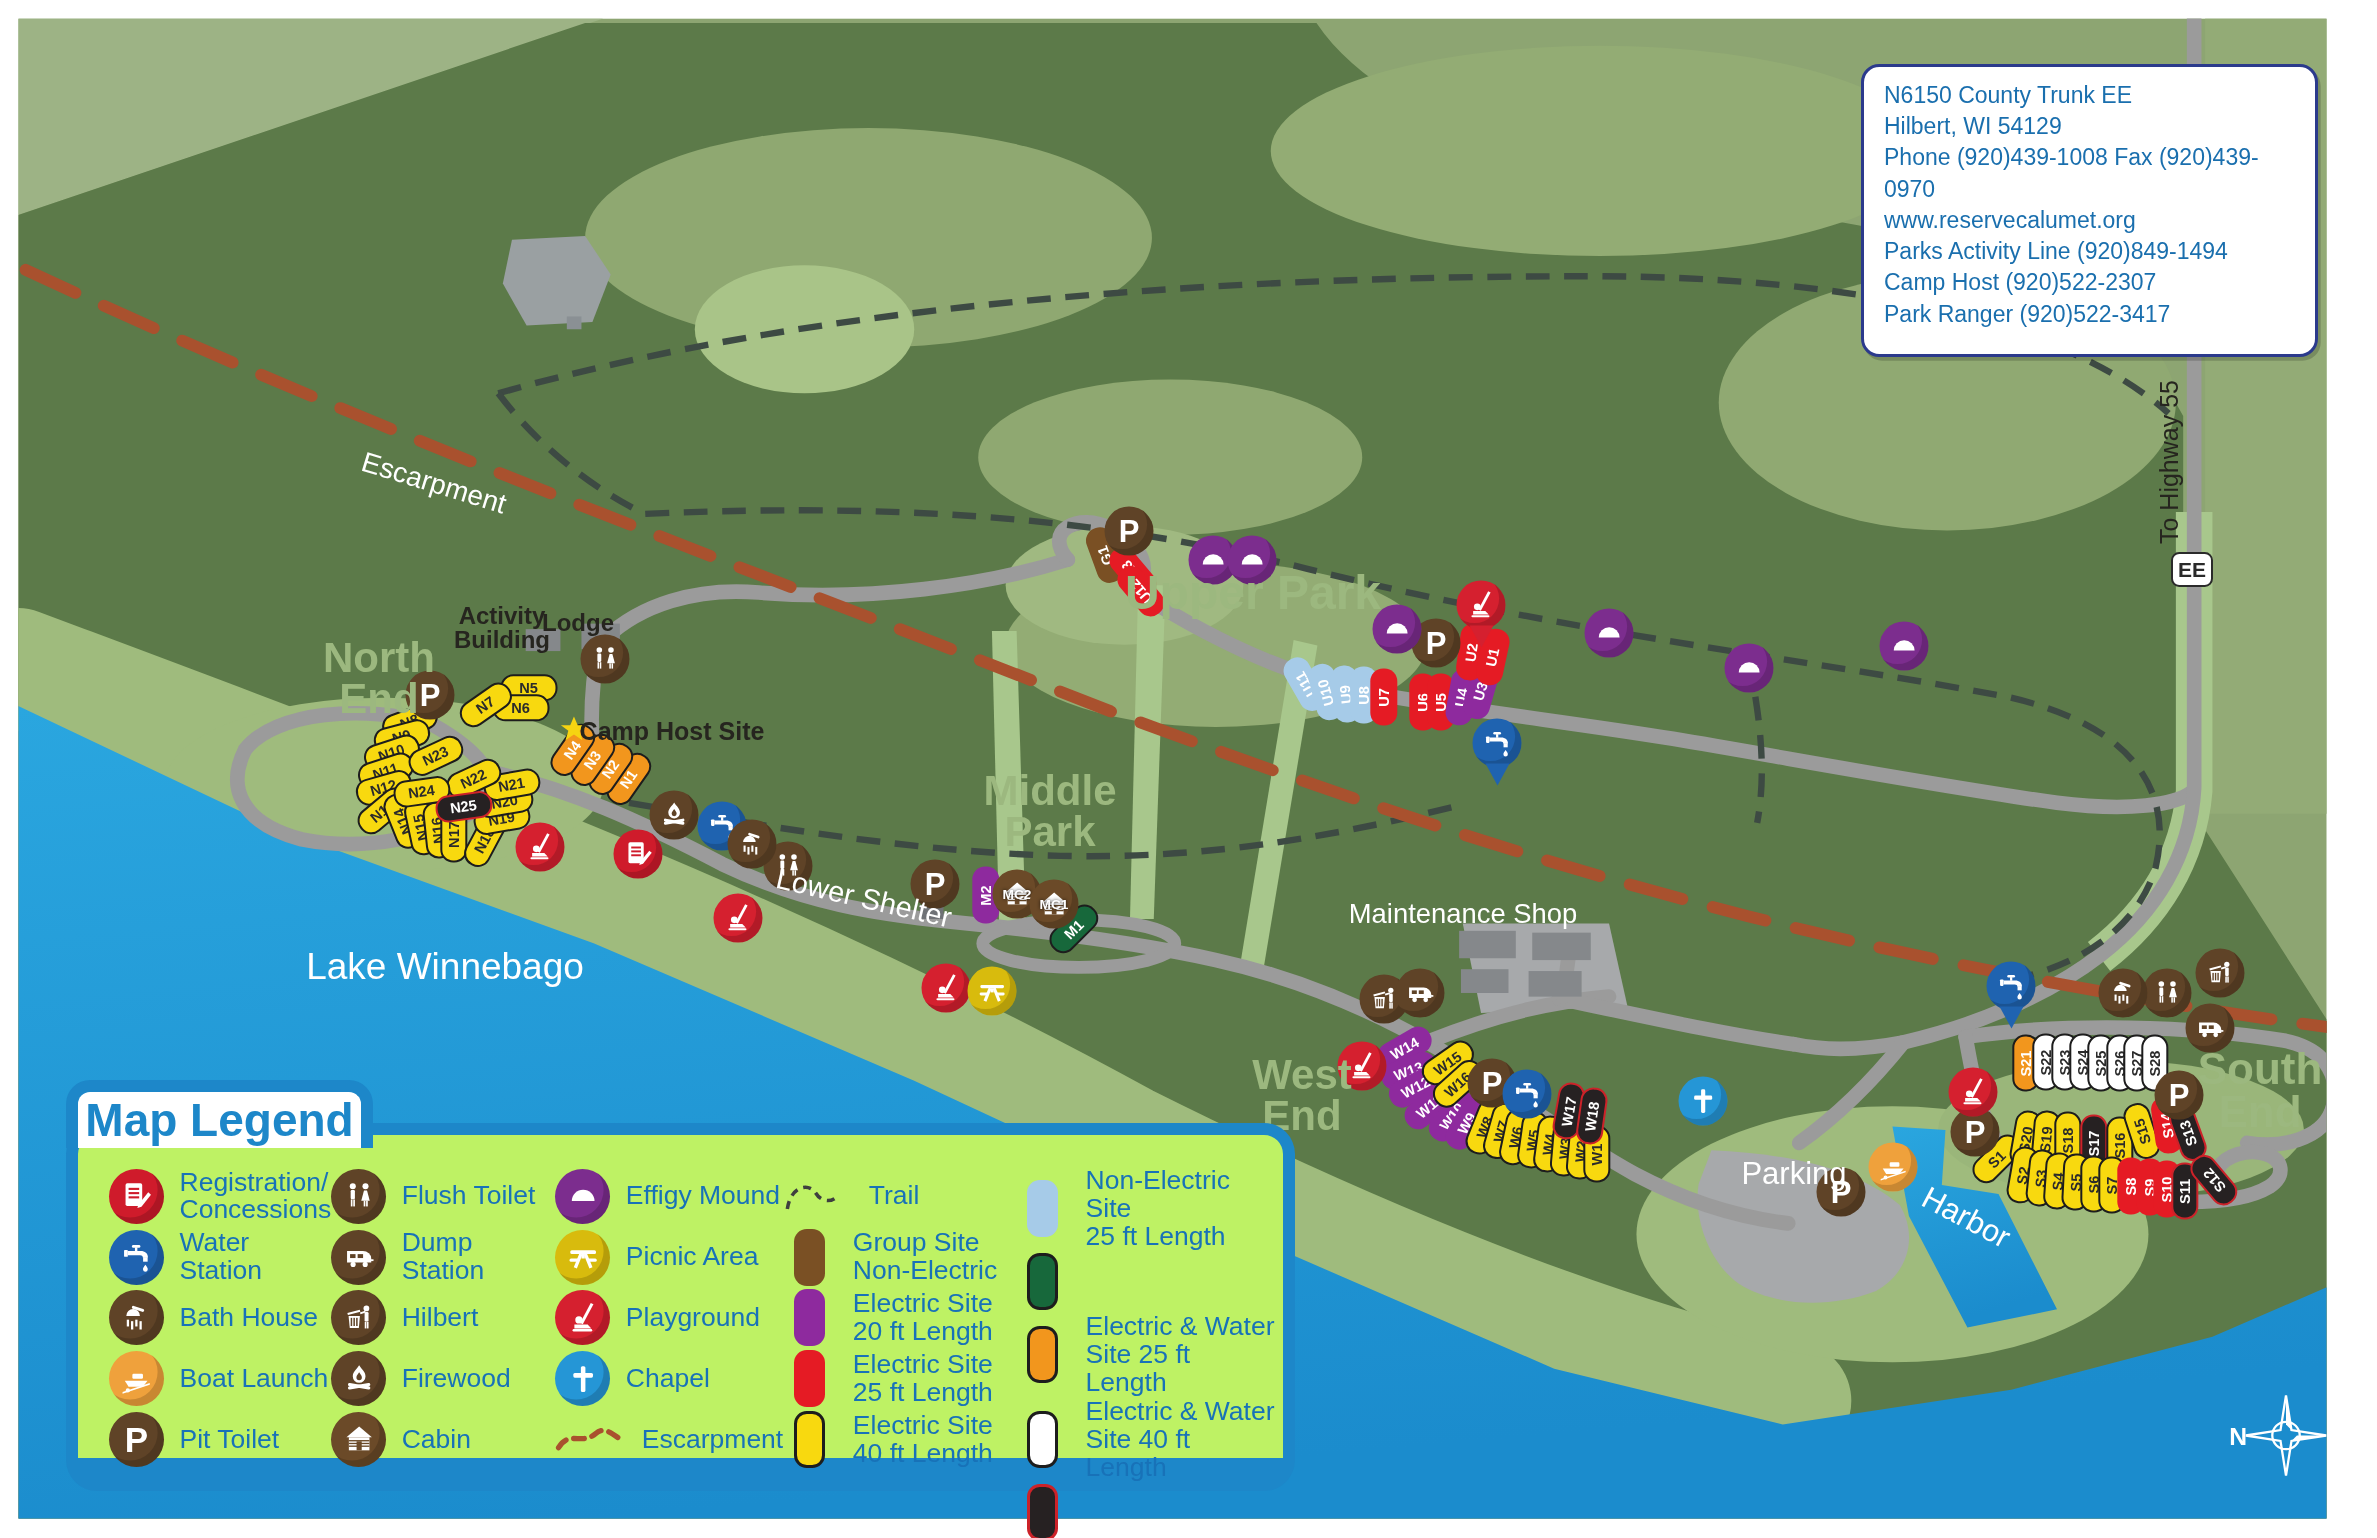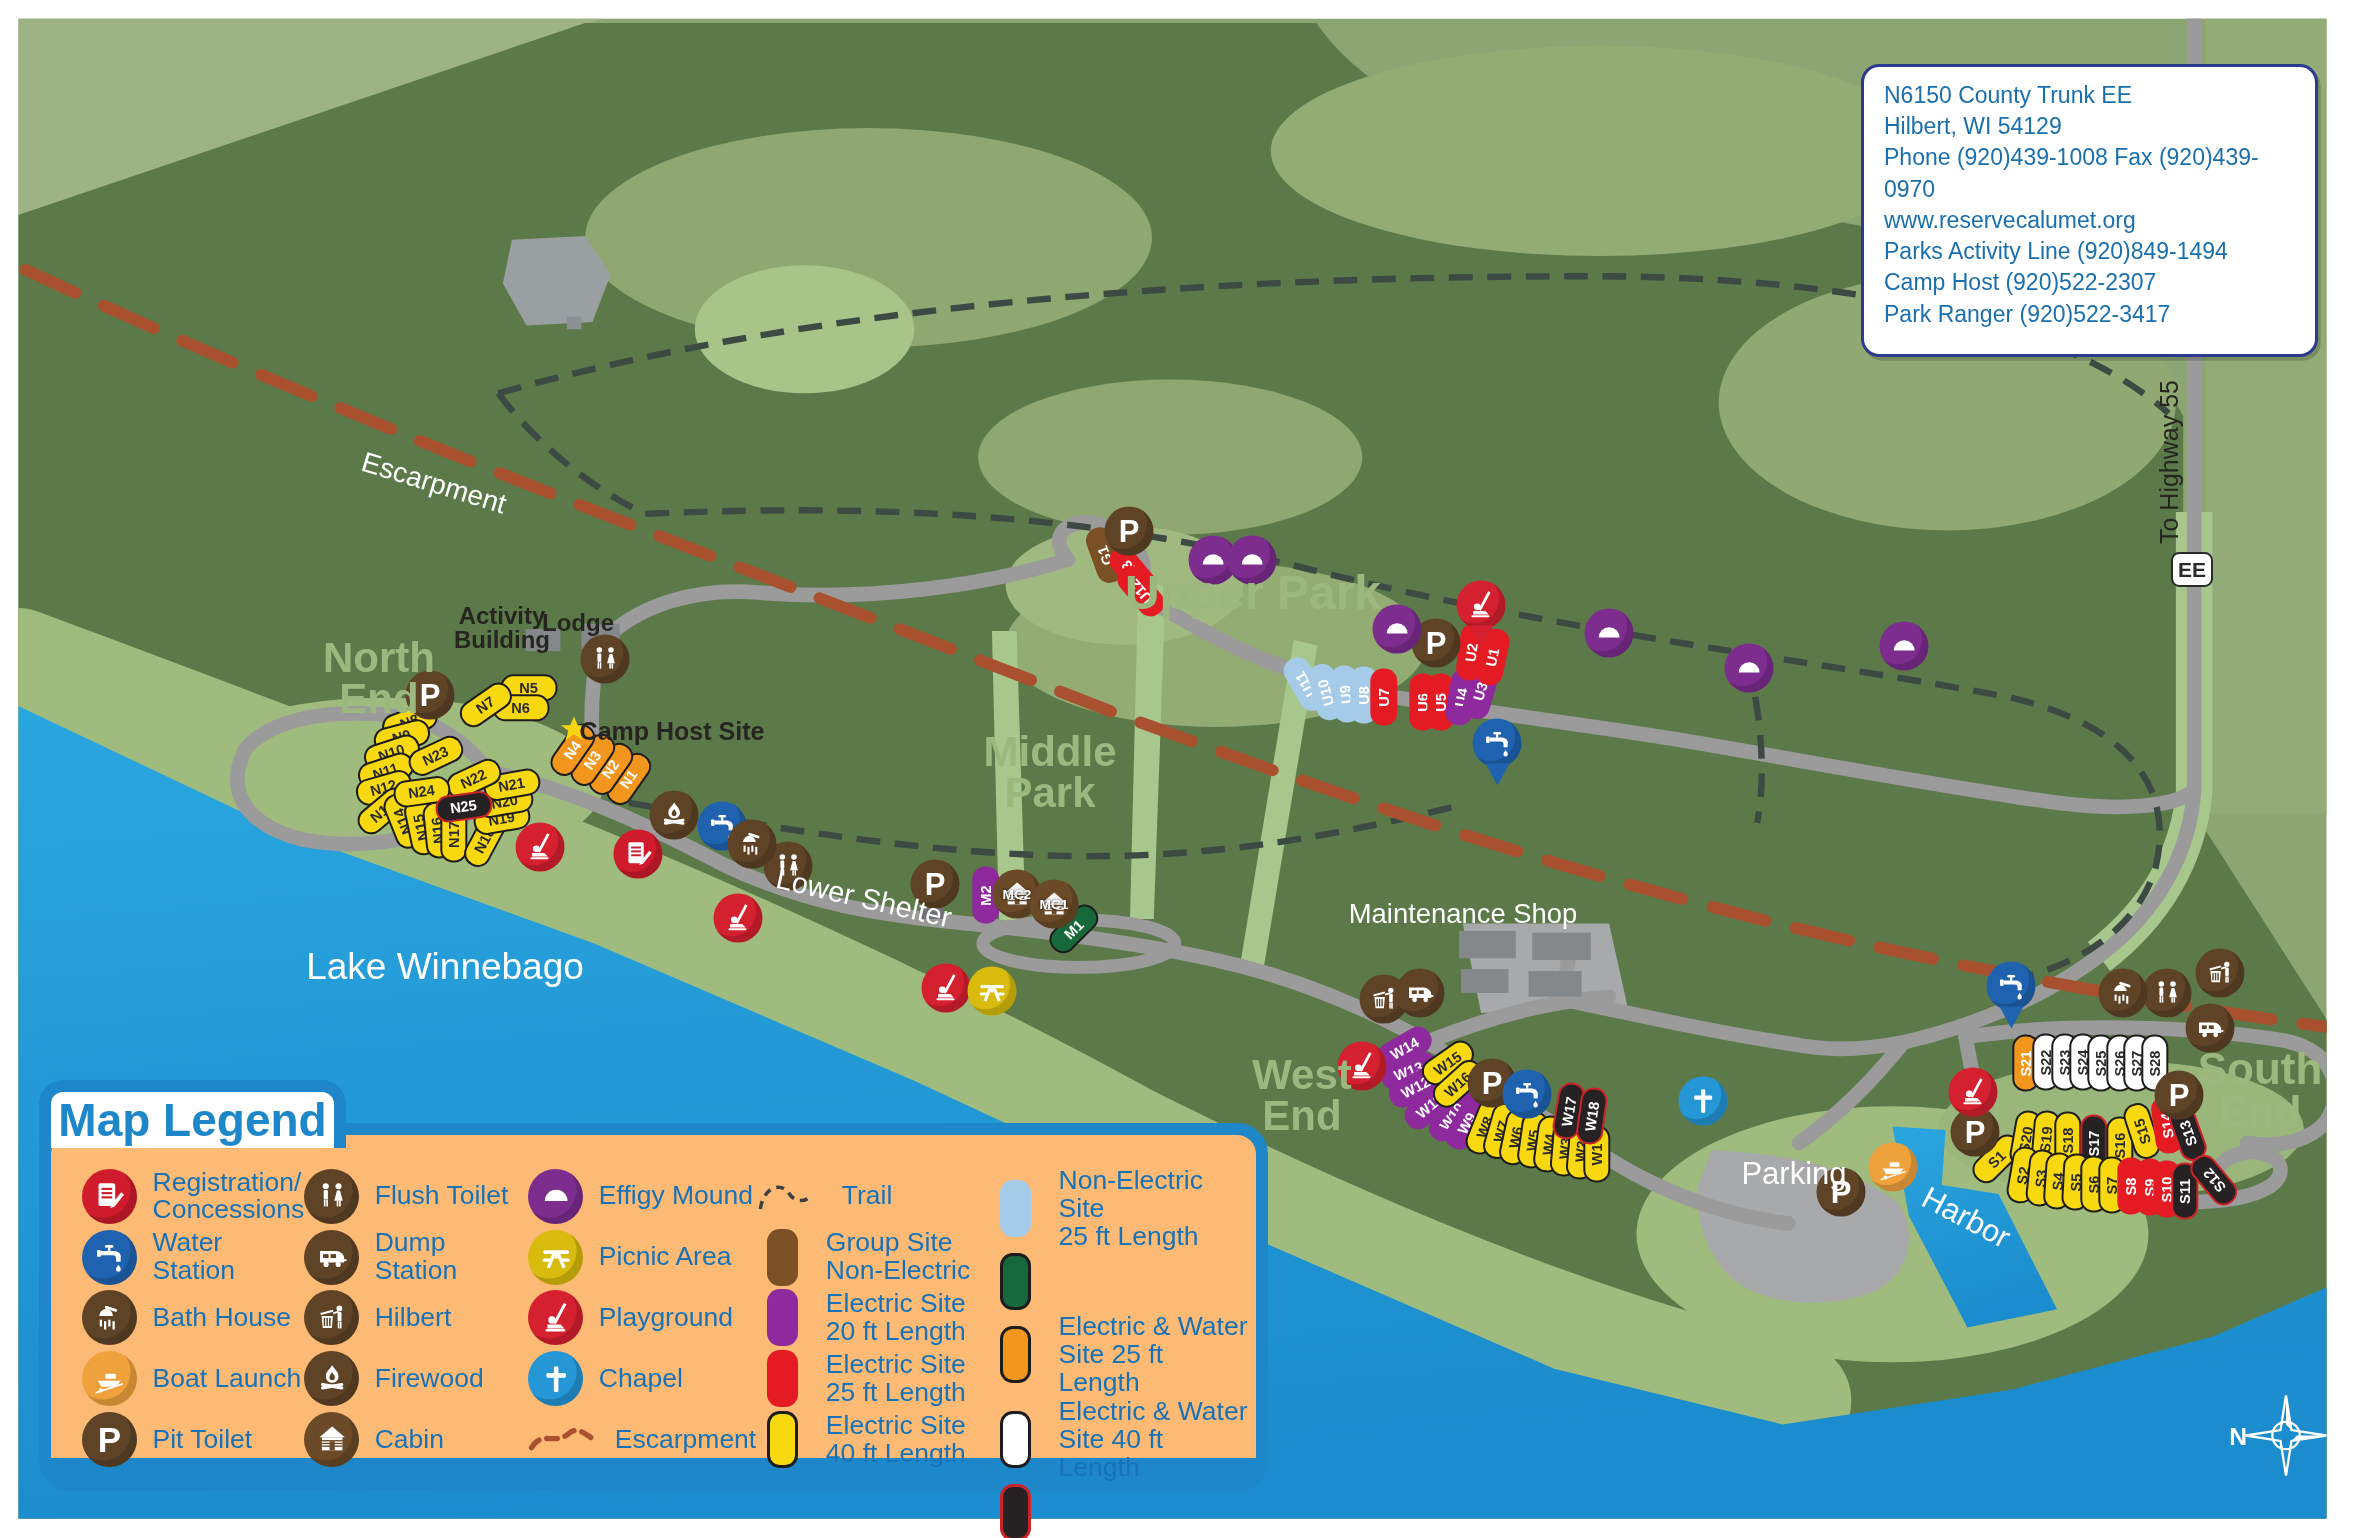--- a/index.html
+++ b/index.html
@@ -20,21 +20,21 @@
   
   .maplabel{position:absolute;text-align:center;line-height:.98;white-space:nowrap;}
   
   .ee-badge{position:absolute;left:2171px;top:552px;width:42px;height:35px;background:#fff;border:2.7px solid #2a2a2a;border-radius:8.2px;display:flex;align-items:center;justify-content:center;box-sizing:border-box;}
   .ee-badge span{font-weight:700;font-size:21px;color:#2a2a2a;}
   
   .info-box{position:absolute;left:1861px;top:64px;width:457px;height:293px;background:#fff;border:3.7px solid #2b3a8c;border-radius:18.3px;box-sizing:border-box;padding:12.8px 20px;box-shadow:2.7px 3.7px 0 rgba(0,0,0,.18);}
   .info-title{font-weight:700;font-size:39px;color:#1a73ba;margin-bottom:3.7px;}
   .info-line{font-size:23px;color:#1a6fae;line-height:1.36;}
   
-  .legend{position:absolute;left:39px;top:1123px;width:1229px;height:368px;background:#fdba74;border:12px solid #1d87c9;border-bottom-width:33px;border-radius:31px;box-sizing:border-box;}
+  .legend{position:absolute;left:66px;top:1123px;width:1229px;height:368px;background:#bef264;border:12px solid #1d87c9;border-bottom-width:33px;border-radius:31px;box-sizing:border-box;}
   .legend-tab{position:absolute;left:-12px;top:-55px;width:307px;height:68px;background:#fff;border:12px solid #1d87c9;border-bottom:none;border-radius:24px 24px 0 0;display:flex;align-items:center;justify-content:center;box-sizing:border-box;}
   .legend-tab span{font-weight:700;font-size:46px;color:#1d87c9;}
   .legend-grid{display:flex;padding:31px 5.5px 3.7px 31px;}
   .legend-col{display:flex;flex-direction:column;}
   .legend-col:nth-child(1){width:230px;}
   .legend-col:nth-child(2){width:234px;}
   .legend-col:nth-child(3){width:227px;}
   .legend-col:nth-child(4){width:243px;}
   .legend-col:nth-child(5){width:274px;}
   .legend-item{display:flex;align-items:center;gap:15.5px;min-height:59px;padding:0.9px 0;}
@@ -688,21 +688,21 @@
       </div>
     </div>
   <div class="layer" id="labels-layer">
       <div class="maplabel" style="left: 379px; top: 678px; transform: translate(-50%, -50%) rotate(0deg); font-size: 42px; font-weight: 700; color: rgb(156, 184, 127);">
         <div>North</div>
         <div>End</div>
       </div>
       <div class="maplabel" style="left: 1253px; top: 593px; transform: translate(-50%, -50%) rotate(0deg); font-size: 48px; font-weight: 700; color: rgb(156, 184, 127);">
         <div>Upper Park</div>
       </div>
-      <div class="maplabel" style="left: 1050px; top: 772px; transform: translate(-50%, -50%) rotate(0deg); font-size: 42px; font-weight: 700; color: rgb(156, 184, 127);">
+      <div class="maplabel" style="left: 1050px; top: 811px; transform: translate(-50%, -50%) rotate(0deg); font-size: 42px; font-weight: 700; color: rgb(156, 184, 127);">
         <div>Middle</div>
         <div>Park</div>
       </div>
       <div class="maplabel" style="left: 1302px; top: 1095px; transform: translate(-50%, -50%) rotate(0deg); font-size: 42px; font-weight: 700; color: rgb(156, 184, 127);">
         <div>West</div>
         <div>End</div>
       </div>
       <div class="maplabel" style="left: 2260px; top: 1090px; transform: translate(-50%, -50%) rotate(0deg); font-size: 44px; font-weight: 700; color: rgb(156, 184, 127);">
         <div>South</div>
         <div>End</div>

